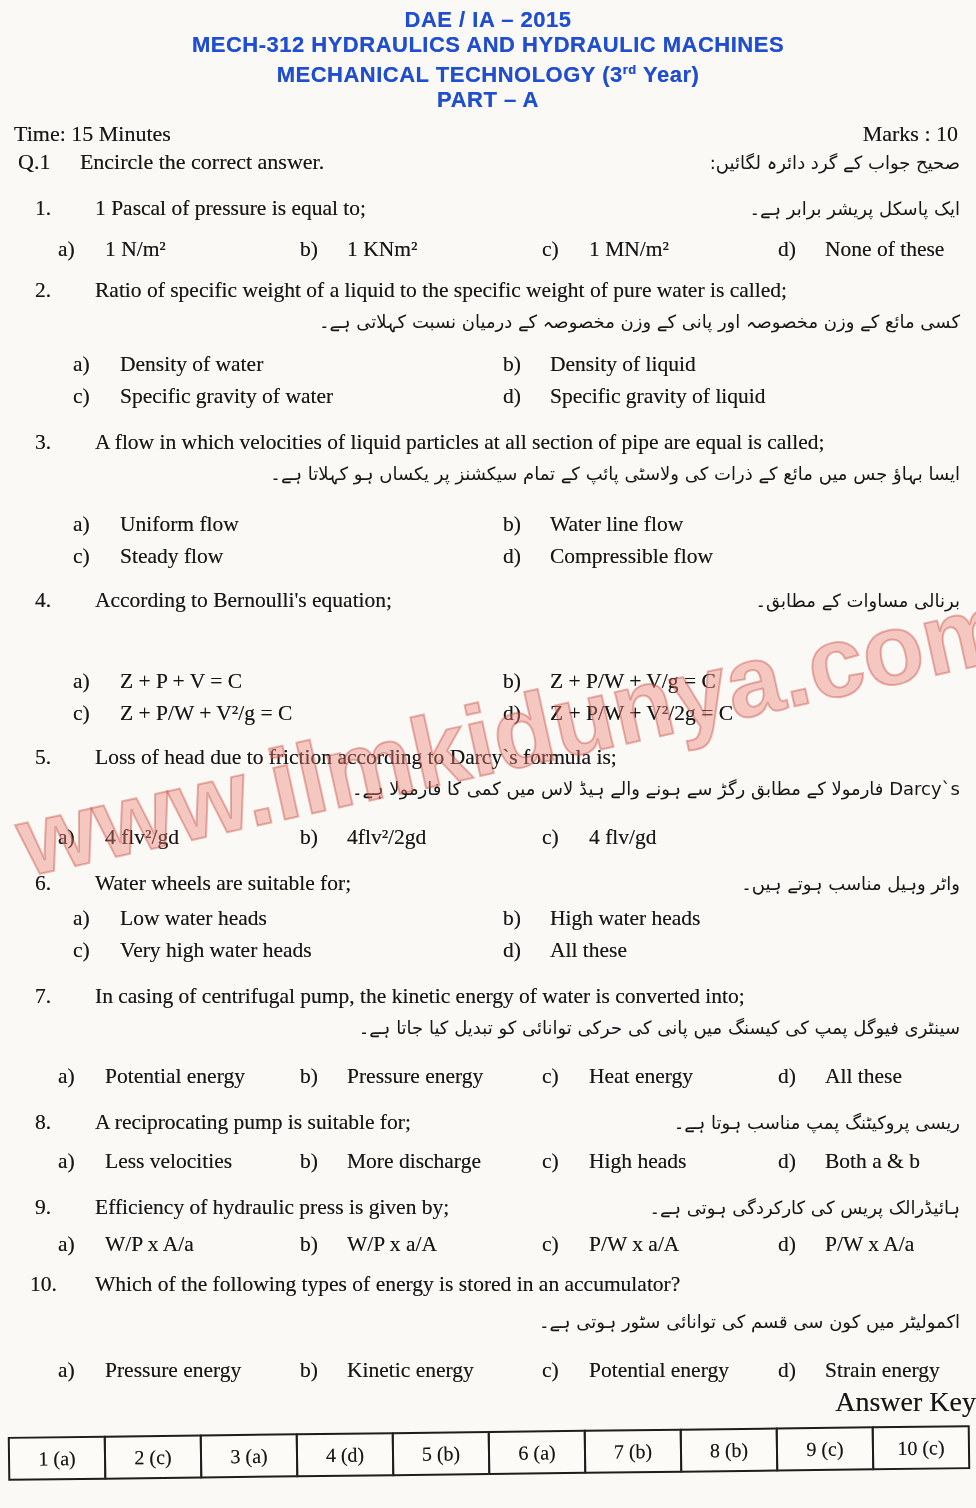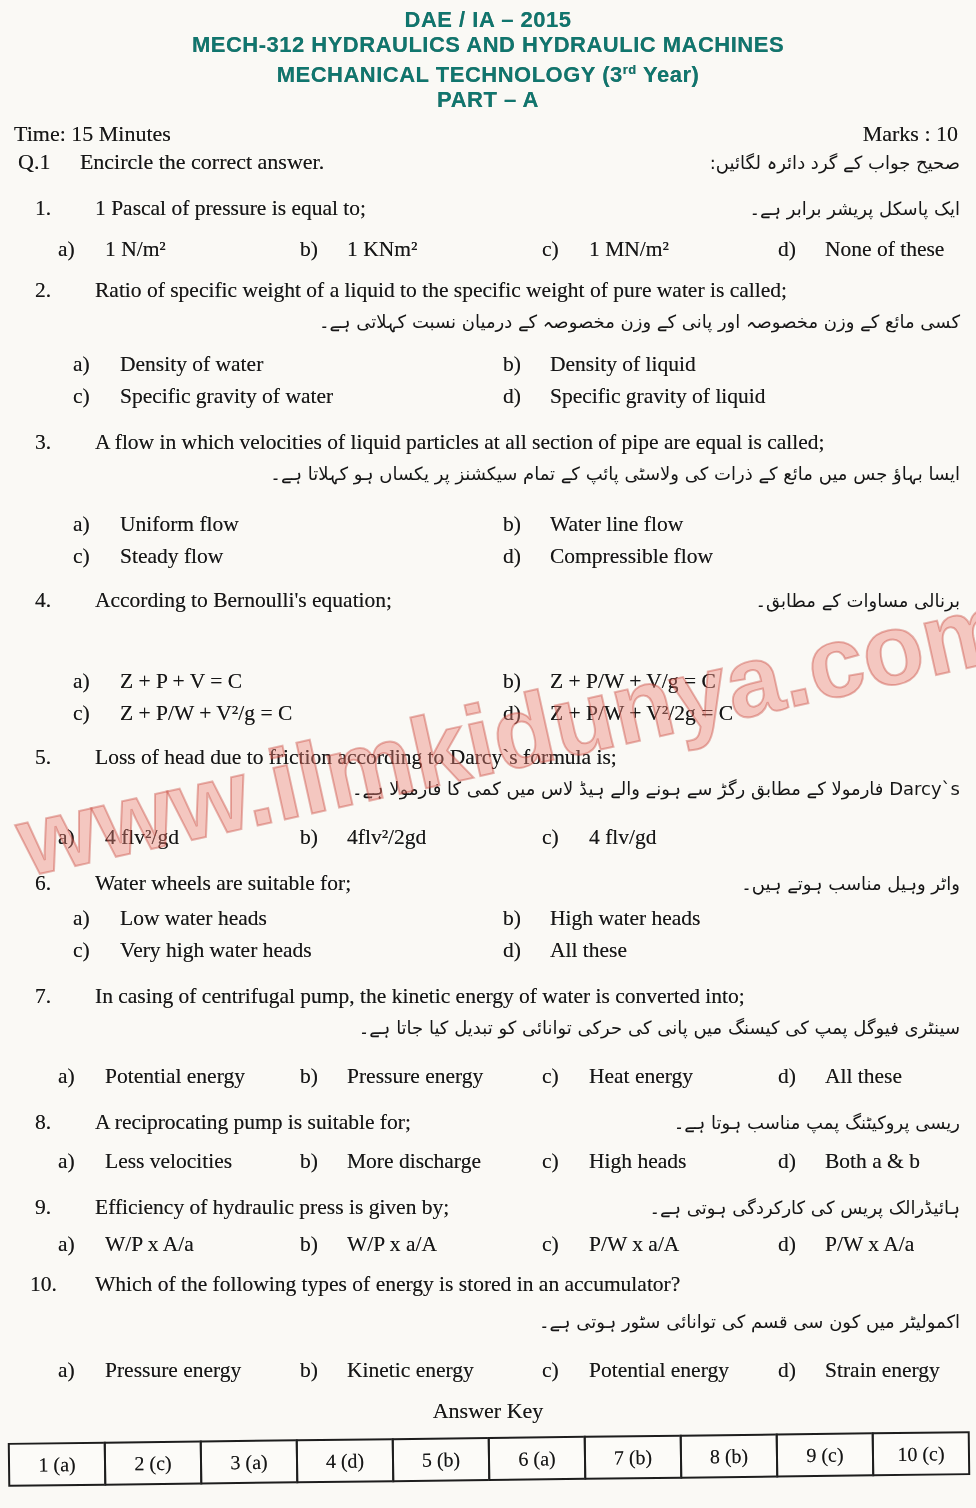--- a/index.html
+++ b/index.html
@@ -3,21 +3,21 @@
 <meta charset="utf-8">
 <style>
   html,body { margin:0; padding:0; background:#d9d9d9; }
   .page {
     position:relative; width:976px; height:1508px; margin:0 auto;
     background:#faf9f5; color:#161616; overflow:hidden;
     font-family:"Liberation Serif", serif;
     text-shadow:0 0 .4px rgba(0,0,0,.5);
   }
   
-  .header { text-align:center; padding-top:7px; font-family:"Liberation Sans", sans-serif; font-weight:bold; color:#0f766e; }
+  .header { text-align:center; padding-top:7px; font-family:"Liberation Sans", sans-serif; font-weight:bold; color:#1d4ed8; }
   .h-line { font-size:22px; line-height:25px; letter-spacing:.5px; }
   .h-line sup { font-size:13px; }
   
   .meta { display:flex; justify-content:space-between; padding:0 18px 0 14px; margin-top:9px; font-size:22px; }
   
   .instr { position:relative; padding:0 16px 0 18px; font-size:22px; line-height:30px; }
   .instr-num { display:inline-block; margin-right:24px; }
   
   .ur { font-family:"DejaVu Sans", sans-serif; direction:rtl; unicode-bidi:isolate; font-size:18px; text-shadow:none; }
   .ur-right { position:absolute; right:16px; top:1px; }
@@ -41,21 +41,21 @@
   
   .watermark {
     position:absolute; left:8px; top:682px; width:956px; z-index:9;
     text-align:center; white-space:nowrap; pointer-events:none;
     font-family:"Liberation Sans", sans-serif; font-weight:bold;
     font-size:100px; transform:rotate(-12.5deg);
     color:rgba(236,130,118,.42); -webkit-text-stroke:2px rgba(198,62,52,.38);
     text-shadow:none;
   }
   
-  .ak-title { text-align:center; font-size:22px; margin-top:12px; }
+  .ak-title { text-align:right; font-size:28px; }
   .ak-table { display:flex; margin:13px 6px 0 8px; transform:rotate(-0.7deg); }
   .ak-cell { flex:1; border:2px solid #1d1d1d; margin-left:-2px; text-align:center; font-size:20px; padding:9px 0 8px 0; background:rgba(255,255,255,.35); }
   .ak-cell:first-child { margin-left:0; }
   
   .mt10{margin-top:10px}.mt13{margin-top:13px}.mt15{margin-top:15px}.mt16{margin-top:16px}
   .mt9{margin-top:9px}.mt8{margin-top:8px}.mt6{margin-top:6px}.mt4{margin-top:4px}
   .mt14{margin-top:14px}.mt50{margin-top:50px}
 </style>
 </head>
 <body>

